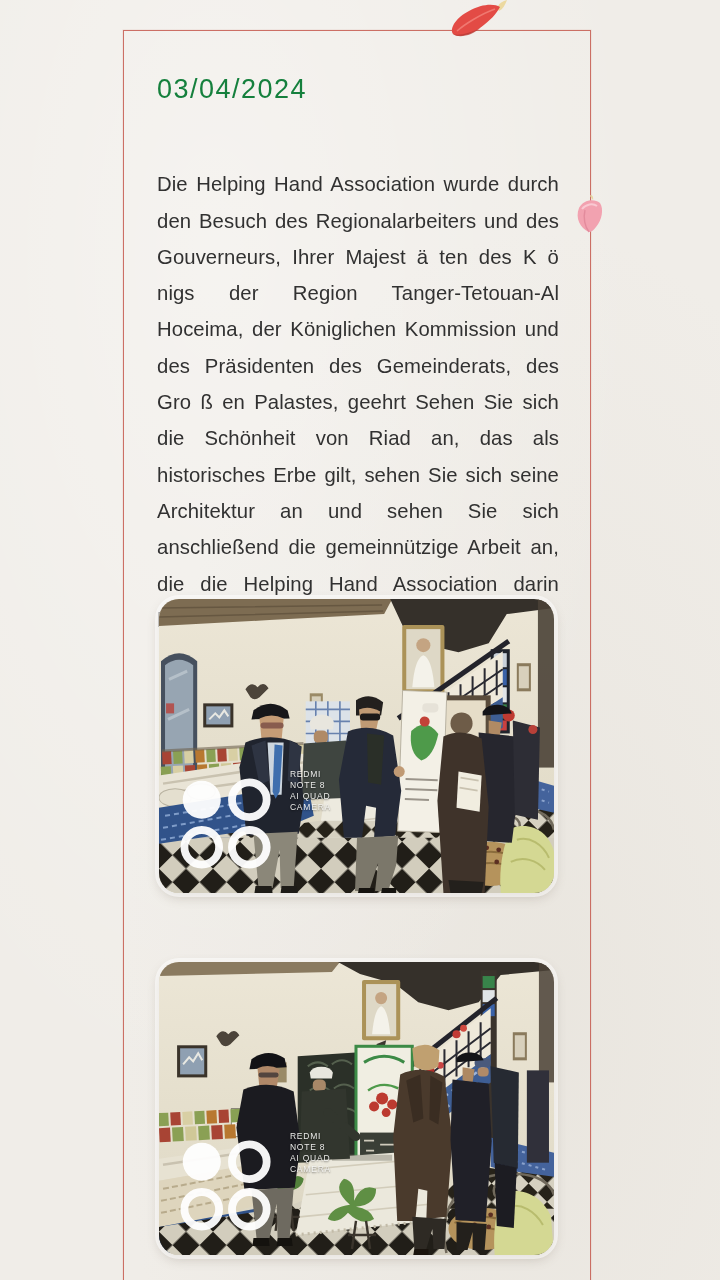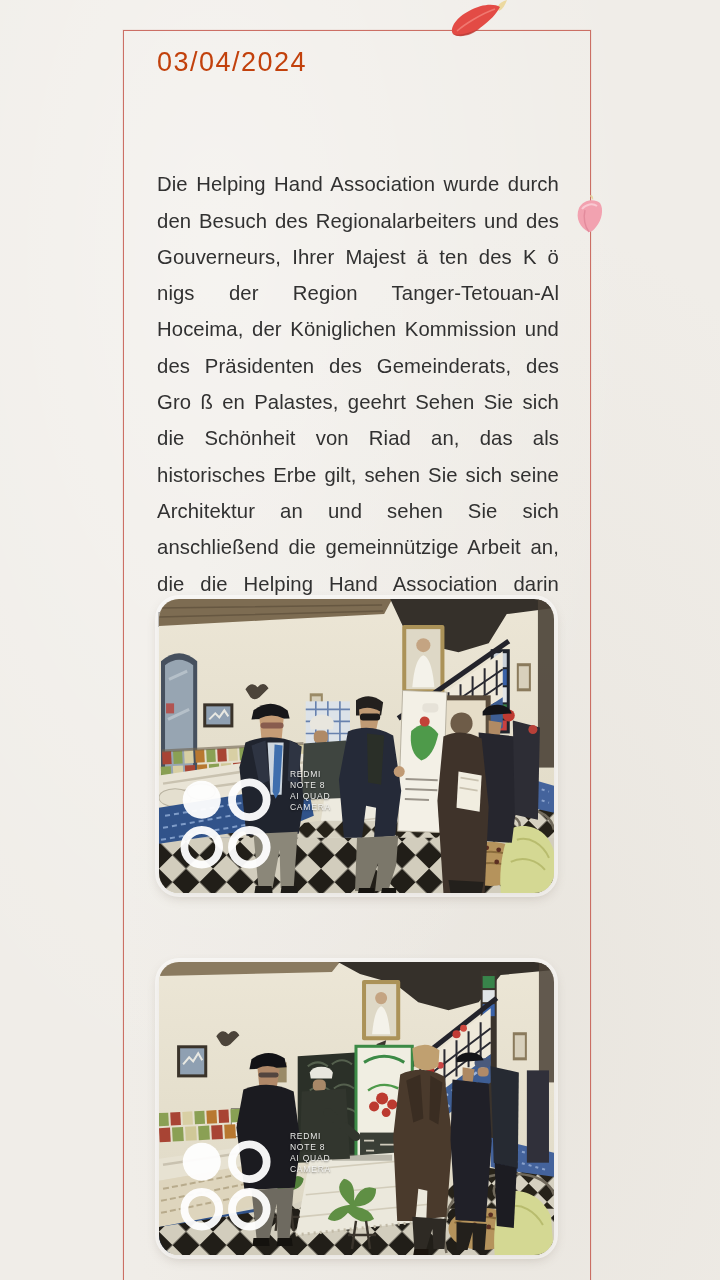--- a/index.html
+++ b/index.html
@@ -13,22 +13,22 @@
     background:
       radial-gradient(ellipse at 30% 20%, rgba(255,255,255,.35), rgba(255,255,255,0) 60%),
       radial-gradient(ellipse at 75% 80%, rgba(214,208,196,.25), rgba(255,255,255,0) 55%);
   }
   .frame{
     position:absolute;left:123px;top:30px;width:466px;height:1270px;
     border:1.6px solid rgba(196,88,76,.85);
     box-shadow:0 0 0 .5px rgba(196,88,76,.15);
   }
   .date{
-    position:absolute;left:157px;top:47px;
-    font-size:27px;letter-spacing:1.5px;color:#c2410c;
+    position:absolute;left:157px;top:74px;
+    font-size:27px;letter-spacing:1.5px;color:#15803d;
   }
   .body-text{
     position:absolute;left:157px;top:146px;width:402px;
     font-size:20.3px;line-height:36.3px;color:#313131;
     text-align:justify;letter-spacing:.1px;
   }
   .flag{
     display:inline-block;width:18px;height:13px;margin-left:4px;
     background:linear-gradient(100deg,#a81b14 0%,#c2241e 35%,#d02a20 100%);
     border-radius:2px;vertical-align:-1px;

